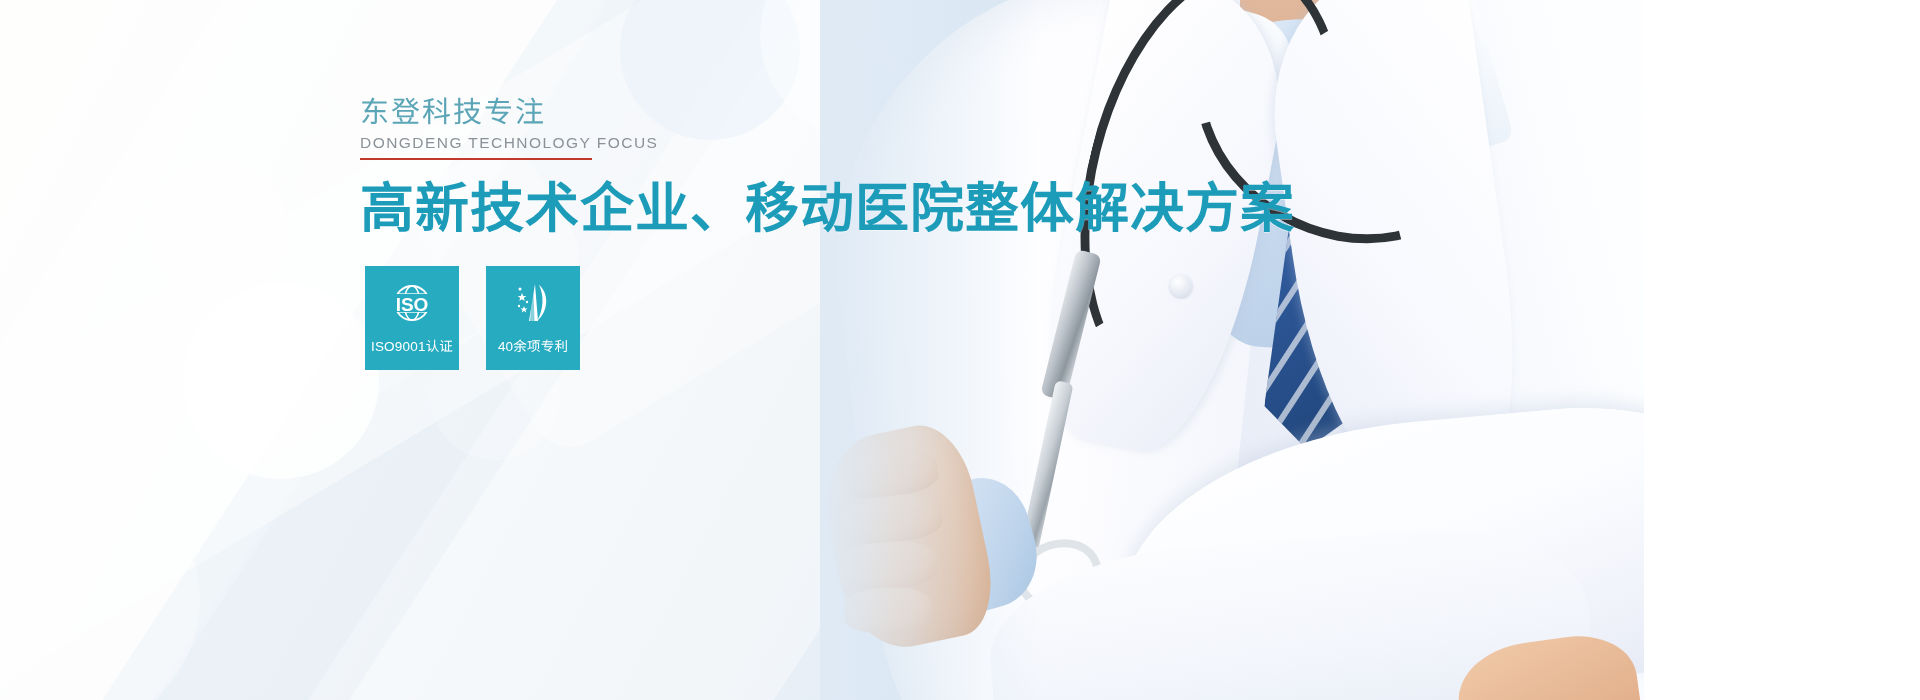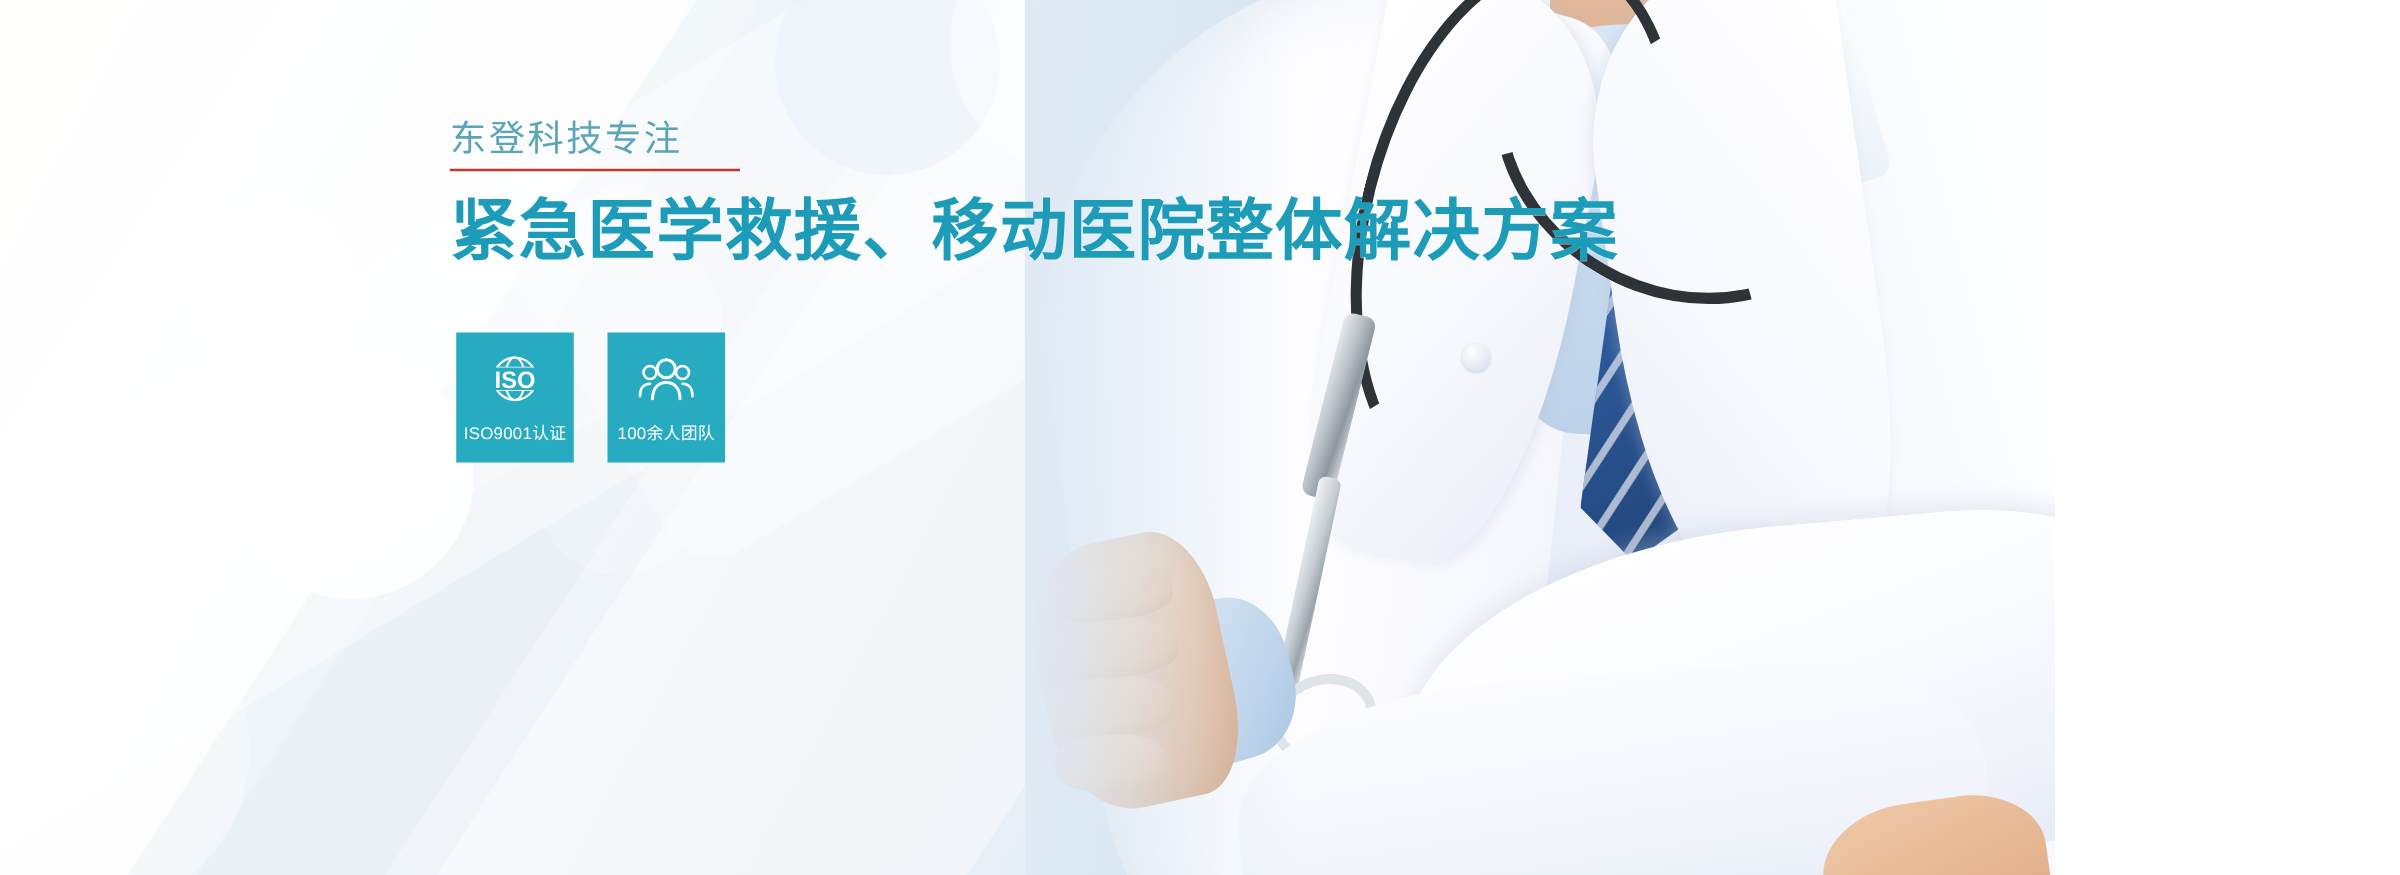--- a/index.html
+++ b/index.html
@@ -406,53 +406,56 @@
     <div class="hand"></div>
     <div class="finger f1"></div>
     <div class="finger f2"></div>
     <div class="finger f3"></div>
     <div class="finger f4"></div>
     <div class="doc-fade-left"></div>
   </div>
 
   <div class="text-block">
     <div class="eyebrow-cn">东登科技专注</div>
+    <div class="eyebrow-en">DONGDENG TECHNOLOGY FOCUS</div>
     <div class="rule"></div>
-    <div class="headline">紧急医学救援、移动医院整体解决方案</div>
+    <div class="headline">高新技术企业、移动医院整体解决方案</div>
   </div>
 
   <div class="badges">
 
 
     <div class="badge">
       <span class="glyph">
         <svg width="46" height="44" viewBox="0 0 46 44">
           <circle cx="23" cy="22" r="17" fill="none" stroke="#ffffff" stroke-width="1.8"></circle>
           <ellipse cx="23" cy="22" rx="8" ry="17" fill="none" stroke="#ffffff" stroke-width="1.6"></ellipse>
           <line x1="6" y1="22" x2="40" y2="22" stroke="#ffffff" stroke-width="1.6"></line>
           <line x1="8.5" y1="13" x2="37.5" y2="13" stroke="#ffffff" stroke-width="1.4"></line>
           <line x1="8.5" y1="31" x2="37.5" y2="31" stroke="#ffffff" stroke-width="1.4"></line>
           <rect x="3" y="13" width="40" height="18" fill="#27abc1"></rect>
           <text x="23" y="29.5" font-family="Liberation Sans, sans-serif" font-size="19" font-weight="bold" fill="#ffffff" text-anchor="middle">ISO</text>
         </svg>
       </span>
       <span class="blabel">ISO9001认证</span>
     </div>
 
-
     <div class="badge">
       <span class="glyph">
-        <svg width="46" height="40" viewBox="0 0 46 40">
-          <circle cx="23" cy="12" r="7.2" fill="none" stroke="#ffffff" stroke-width="2.4"></circle>
-          <path d="M12 36 C12 27 17 23 23 23 C29 23 34 27 34 36" fill="none" stroke="#ffffff" stroke-width="2.4" stroke-linecap="round"></path>
-          <circle cx="10" cy="15" r="5.2" fill="none" stroke="#ffffff" stroke-width="2.1"></circle>
-          <path d="M2 34 C2 27 5.5 24 10 24" fill="none" stroke="#ffffff" stroke-width="2.1" stroke-linecap="round"></path>
-          <circle cx="36" cy="15" r="5.2" fill="none" stroke="#ffffff" stroke-width="2.1"></circle>
-          <path d="M44 34 C44 27 40.5 24 36 24" fill="none" stroke="#ffffff" stroke-width="2.1" stroke-linecap="round"></path>
+        <svg width="44" height="44" viewBox="0 0 44 44">
+          <path d="M28 4 C38 12 38 30 26 40 C33 28 33 14 28 4 Z" fill="#ffffff"></path>
+          <path d="M24 3 L27 40 L18 40 Z" fill="#ffffff"></path>
+          <path d="M22 3 L23.6 40 L19 40 Z" fill="#27abc1" opacity="0.55"></path>
+          <polygon points="11,12 12.2,15 15.3,15 12.8,17 13.8,20 11,18.2 8.2,20 9.2,17 6.7,15 9.8,15" fill="#ffffff"></polygon>
+          <polygon points="13,25 14,27.4 16.6,27.4 14.5,29 15.3,31.5 13,30 10.7,31.5 11.5,29 9.4,27.4 12,27.4" fill="#ffffff"></polygon>
+          <circle cx="9" cy="8" r="1.5" fill="#ffffff"></circle>
+          <circle cx="16" cy="21" r="1.2" fill="#ffffff"></circle>
+          <circle cx="8" cy="25" r="1.2" fill="#ffffff"></circle>
         </svg>
       </span>
-      <span class="blabel">100余人团队</span>
+      <span class="blabel">40余项专利</span>
     </div>
 
 
+
   </div>
 
 </div>
 
 </body></html>

